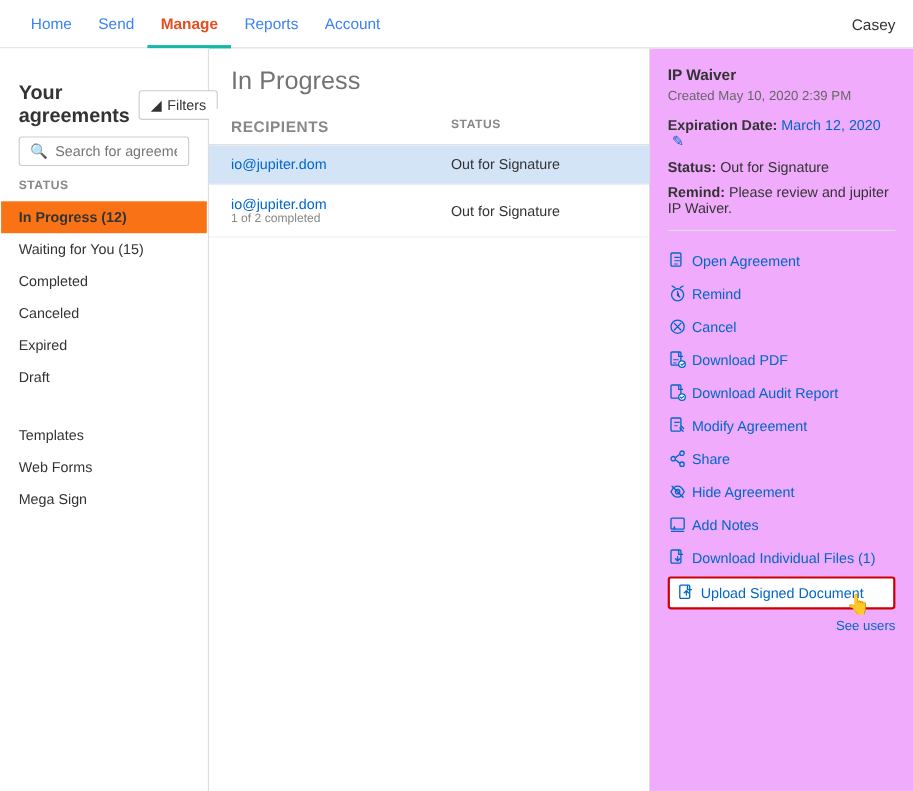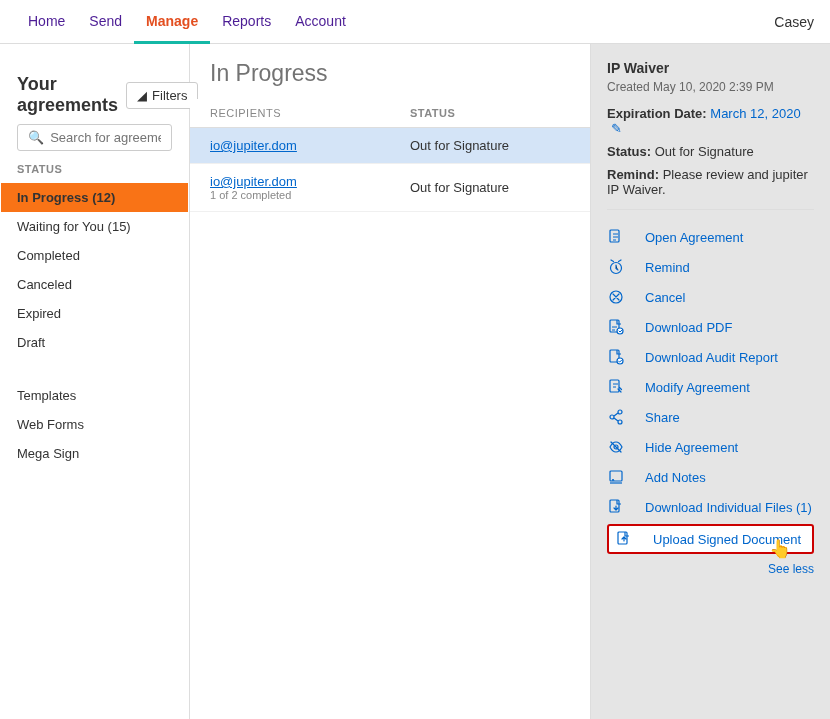--- a/index.html
+++ b/index.html
@@ -5,21 +5,21 @@
     * { box-sizing: border-box; margin: 0; padding: 0; }
     body { font-family: Arial, sans-serif; font-size: 13px; background: #fff; color: #333; width: 830px; height: 719px; overflow: hidden; }
 
     
     .top-nav {
       display: flex; align-items: center; border-bottom: 1px solid #ddd;
       padding: 0 16px; height: 44px; background: #fff;
     }
     .top-nav-item {
       padding: 0 12px; height: 44px; display: flex; align-items: center;
-      cursor: pointer; font-size: 14px; color: #4c1d95; text-decoration: none;
+      cursor: pointer; font-size: 14px; color: #3b82f6; text-decoration: none;
       border-bottom: 3px solid transparent; margin-bottom: -1px;
     }
     .top-nav-item.active {
       border-bottom: 3px solid #14b8a6; color: #e34f20; font-weight: bold;
     }
     .top-nav-user {
       margin-left: auto; font-size: 14px; color: #333;
     }
 
     
@@ -60,49 +60,49 @@
     }
     .search-box input {
       border: none; outline: none; font-size: 13px; color: #888; width: 100%;
     }
 
     
     .table-header {
       display: flex; padding: 8px 20px; border-bottom: 1px solid #ddd;
       background: #fff;
     }
-    .table-col-recipients { flex: 1; font-size: 11px; color: #888; font-weight: normal; text-transform: uppercase; letter-spacing: 0.5px; }
+    .table-col-recipients { flex: 1; font-size: 14px; color: #888; font-weight: bold; text-transform: uppercase; letter-spacing: 0.5px; }
     .table-col-status { width: 160px; font-size: 11px; color: #888; font-weight: bold; text-transform: uppercase; letter-spacing: 0.5px; }
     .table-row {
       display: flex; padding: 10px 20px; border-bottom: 1px solid #f0f0f0;
       cursor: pointer; align-items: center;
     }
     .table-row.selected { background: #d4e4f7; }
     .table-row-recipients { flex: 1; }
-    .table-row-email { font-size: 13px; color: #0066cc; text-decoration: underline; }
+    .table-row-email { font-size: 13px; color: #0066cc; }
     .table-row-sub { font-size: 11px; color: #888; }
     .table-row-status { width: 160px; font-size: 13px; color: #333; }
 
     
     .right-panel {
-      width: 240px; border-left: 1px solid #ddd; background: #e5e5e5;
+      width: 240px; border-left: 1px solid #ddd; background: #f0abfc;
       overflow-y: auto; flex-shrink: 0; padding: 16px;
     }
     .panel-doc-title { font-size: 14px; font-weight: bold; color: #333; margin-bottom: 4px; }
     .panel-created { font-size: 12px; color: #666; margin-bottom: 12px; }
     .panel-field { margin-bottom: 8px; font-size: 13px; }
     .panel-field-label { font-weight: bold; color: #333; }
     .panel-field-value { color: #333; }
     .panel-field-link { color: #0066cc; }
     .panel-edit-icon { color: #0066cc; cursor: pointer; margin-left: 4px; }
     .panel-divider { border: none; border-top: 1px solid #ddd; margin: 12px 0; }
     .panel-message { font-size: 13px; color: #333; }
     .actions-title { font-size: 14px; font-weight: bold; color: #333; margin-bottom: 10px; }
     .action-item {
-      display: flex; align-items: center; gap: 20px; padding: 6px 0;
+      display: flex; align-items: center; gap: 4px; padding: 6px 0;
       cursor: pointer; font-size: 13px; color: #0066cc; border-bottom: none;
     }
     .action-icon { width: 18px; height: 18px; display: flex; align-items: center; justify-content: center; flex-shrink: 0; }
     .action-item.highlighted {
       border: 2px solid #cc0000; border-radius: 3px; padding: 4px 6px;
       background: #fff; margin: 2px 0;
     }
     .see-less { color: #0066cc; font-size: 12px; cursor: pointer; margin-top: 8px; }
 
     .your-agreements-header {
@@ -335,16 +335,16 @@
               <rect x="2" y="1" width="9" height="12" rx="1" stroke="#0066cc" stroke-width="1.2"></rect>
               <path d="M9 1v4h4" stroke="#0066cc" stroke-width="1.2"></path>
               <path d="M8 10V6M6 8l2-2 2 2" stroke="#0066cc" stroke-width="1.2" stroke-linecap="round" stroke-linejoin="round"></path>
             </svg>
         </span>
         <span>Upload Signed Document</span>
 
         <span style="position:absolute; bottom:-8px; right:20px; font-size:18px; cursor:default;">👆</span>
       </div>
 
-      <div class="see-less" style="text-align:right;">See less</div>
+      <div class="see-less" style="text-align:right;">See users</div>
     </div>
   </div>
 </div>
 
 </body></html>

